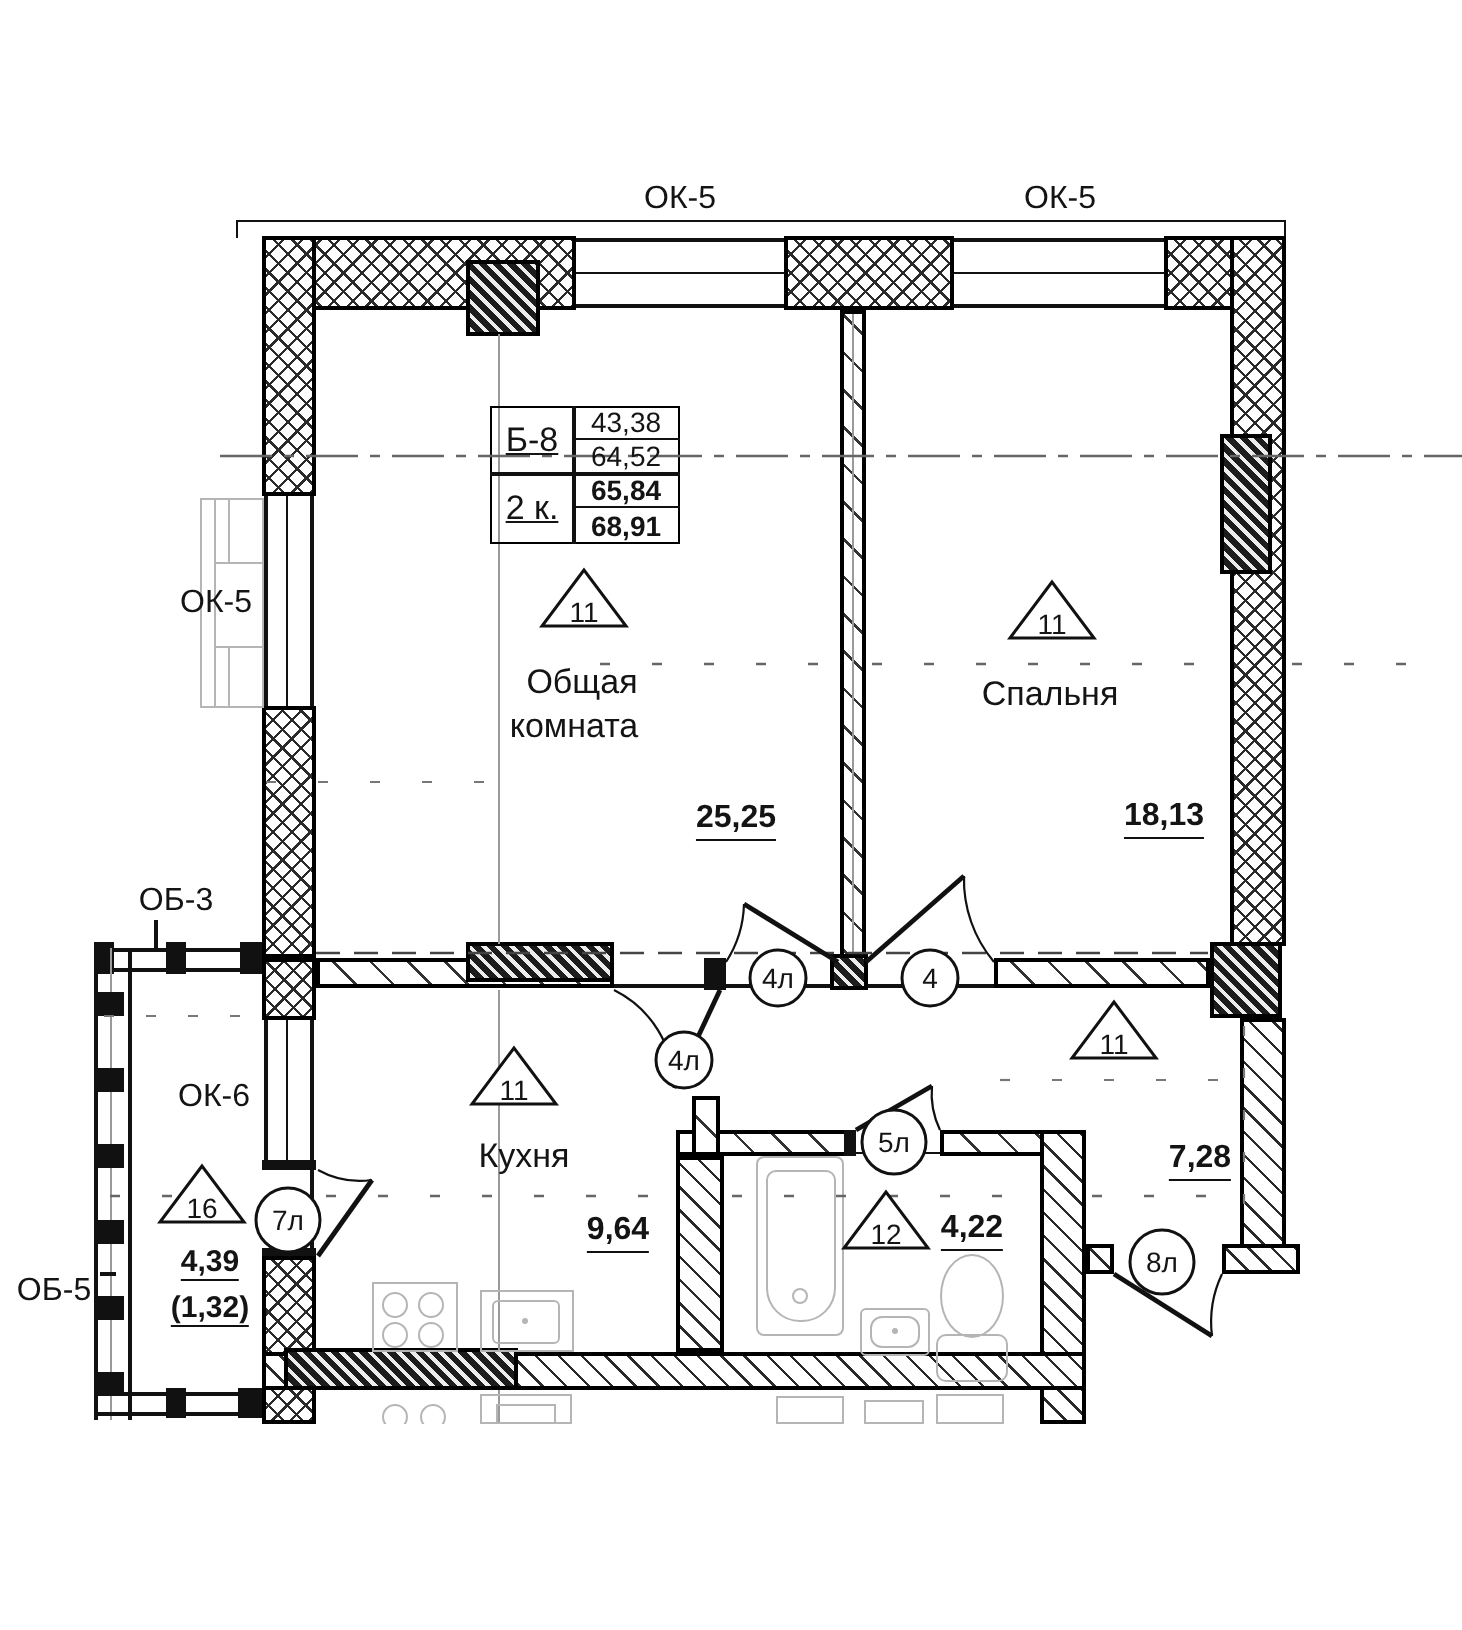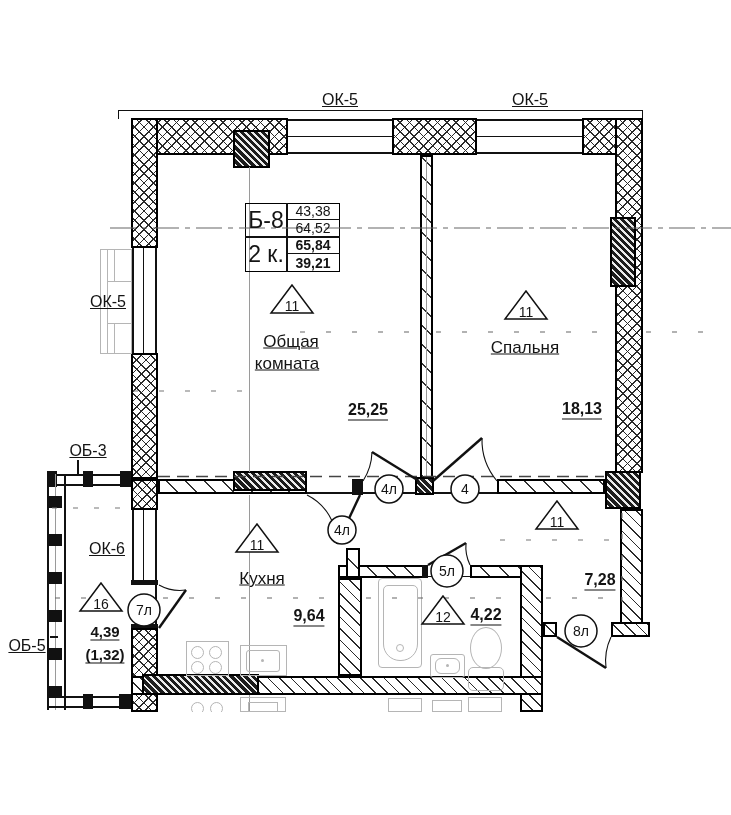--- a/index.html
+++ b/index.html
@@ -17,27 +17,27 @@
   
   .ws{background:repeating-linear-gradient(45deg, rgba(0,0,0,0) 0 12px, #333 12px 13.2px),#fff;
       border:2px solid #000;}
   
   .dk{background:repeating-linear-gradient(45deg, #ececec 0 2px, #1c1c1c 2px 5px);
       border:2.5px solid #000;}
   .blk{background:#111;}
   .gv{background:#9a9a9a;}
   .gfx{border:1.5px solid #b5b5b5;background:transparent;}
   .txt{position:absolute;transform:translate(-50%,-50%);color:#141414;white-space:nowrap;line-height:1;}
-  .t-label{font-size:16px;text-decoration:underline;}
-  .t-room{font-size:17px;text-decoration:underline;}
+  .t-label{font-size:16px;}
+  .t-room{font-size:17px;}
   .t-area{font-size:16px;font-weight:700;border-bottom:1.8px solid #111;padding-bottom:2px;}
   .t-area-sm{font-size:15px;font-weight:700;border-bottom:1.8px solid #111;padding-bottom:1px;}
   .t-marker{font-size:14px;}
   .t-door{font-size:14px;}
-  .t-big{font-size:23px;}
+  .t-big{font-size:17px;text-decoration:underline;}
   .t-num{font-size:14px;}
   .t-num-b{font-size:14px;font-weight:700;}
   svg.overlay{position:absolute;left:0;top:0;pointer-events:none;}
 </style>
 </head>
 <body>
 
 <div id="canvas">
 
   <div class="abs blk" style="left:118px;top:110px;width:525px;height:1px;"></div>
@@ -216,21 +216,21 @@
   <div class="txt t-label" style="left:108px;top:302px;">ОК-5</div>
   <div class="txt t-label" style="left:88px;top:451px;">ОБ-3</div>
   <div class="txt t-label" style="left:107px;top:549px;">ОК-6</div>
   <div class="txt t-label" style="left:27px;top:646px;">ОБ-5</div>
 
   <div class="txt t-big" style="left:266px;top:220px;">Б-8</div>
   <div class="txt t-big" style="left:266px;top:254px;">2 к.</div>
   <div class="txt t-num" style="left:313px;top:211px;">43,38</div>
   <div class="txt t-num" style="left:313px;top:228px;">64,52</div>
   <div class="txt t-num-b" style="left:313px;top:245px;">65,84</div>
-  <div class="txt t-num-b" style="left:313px;top:263px;">39,21</div>
+  <div class="txt t-num-b" style="left:313px;top:263px;">68,91</div>
 
   <div class="txt t-room" style="left:291px;top:341px;">Общая</div>
   <div class="txt t-room" style="left:287px;top:363px;text-align:right;">комната</div>
   <div class="txt t-area" style="left:368px;top:411px;">25,25</div>
   <div class="txt t-room" style="left:525px;top:347px;">Спальня</div>
   <div class="txt t-area" style="left:582px;top:410px;">18,13</div>
   <div class="txt t-room" style="left:262px;top:578px;">Кухня</div>
   <div class="txt t-area" style="left:309px;top:617px;">9,64</div>
   <div class="txt t-area" style="left:486px;top:616px;">4,22</div>
   <div class="txt t-area" style="left:600px;top:581px;">7,28</div>

